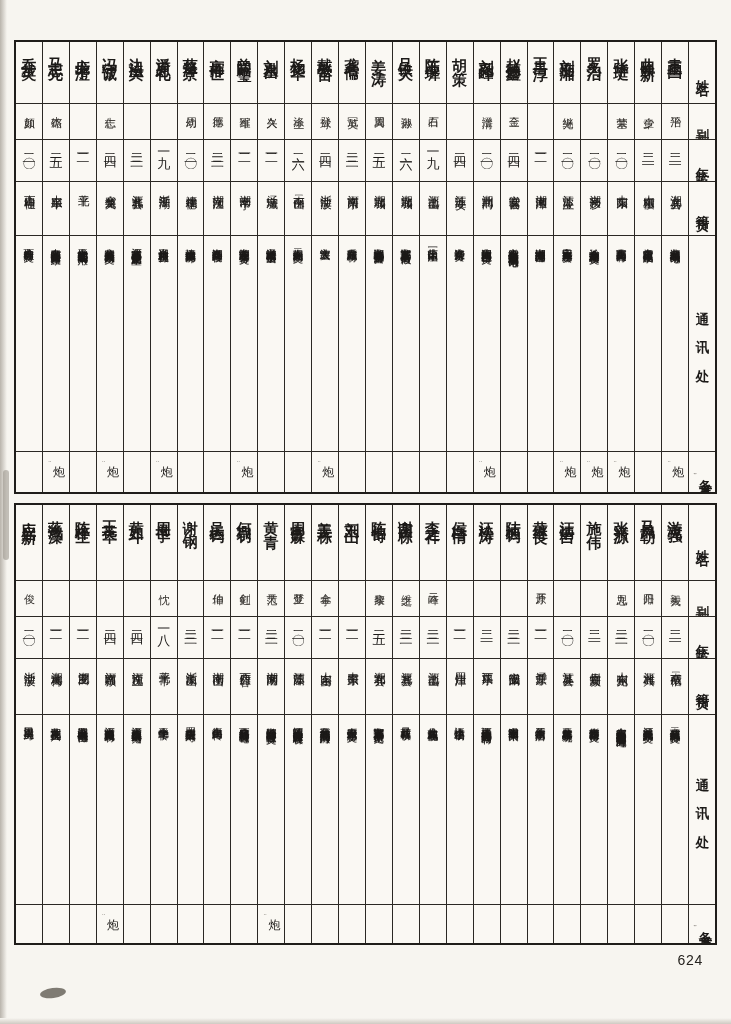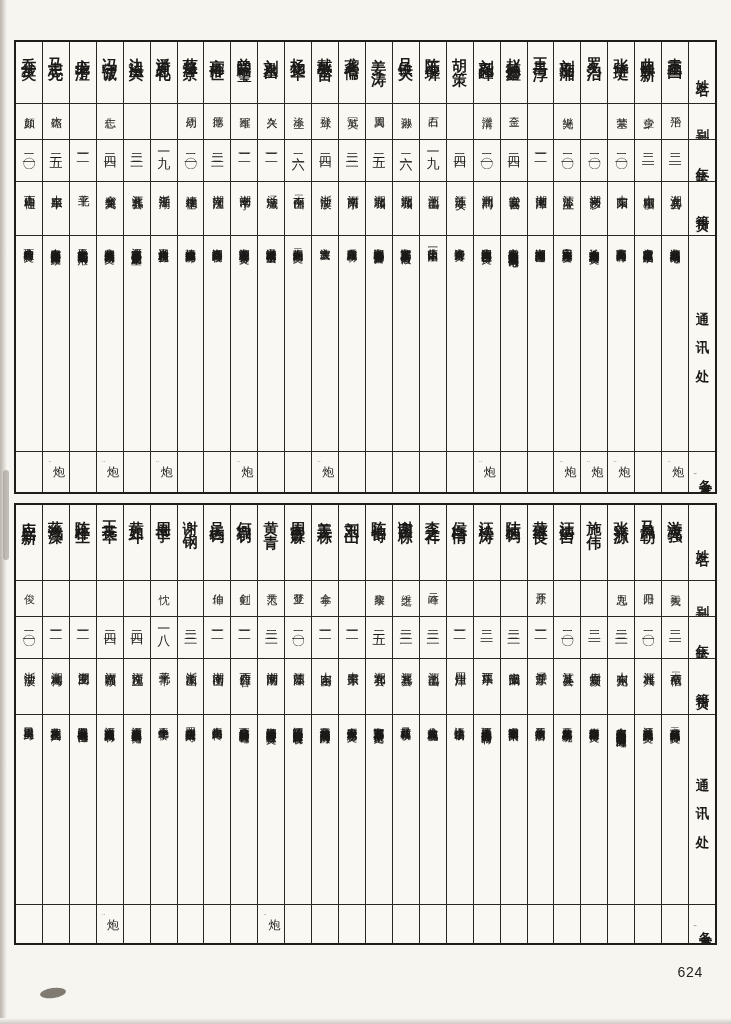--- a/index.html
+++ b/index.html
@@ -65,21 +65,21 @@
     content:"‥";display:block;font-size:6px;color:#6b665f;letter-spacing:0;
   }
   
   .col-head .cell{align-items:center;justify-content:center;padding-top:0;}
   .col-head .v{font-size:13.5px;font-weight:bold;letter-spacing:.3em;}
   .col-head .c-addr .v{letter-spacing:2.1em;}
   .col-head .c-native .v,{letter-spacing:.9em;}
 
   .page-num{
     position:absolute;right:28px;top:952px;
-    font-size:14px;letter-spacing:.05em;color:#26231f;margin-top:12px;
+    font-size:14px;letter-spacing:.05em;color:#26231f;
   }
 </style>
 </head>
 <body>
 
 <div class="page">
 
   <div class="edge-shade-left"></div>
   <div class="edge-shade-bottom"></div>
   <div class="speck"></div>

